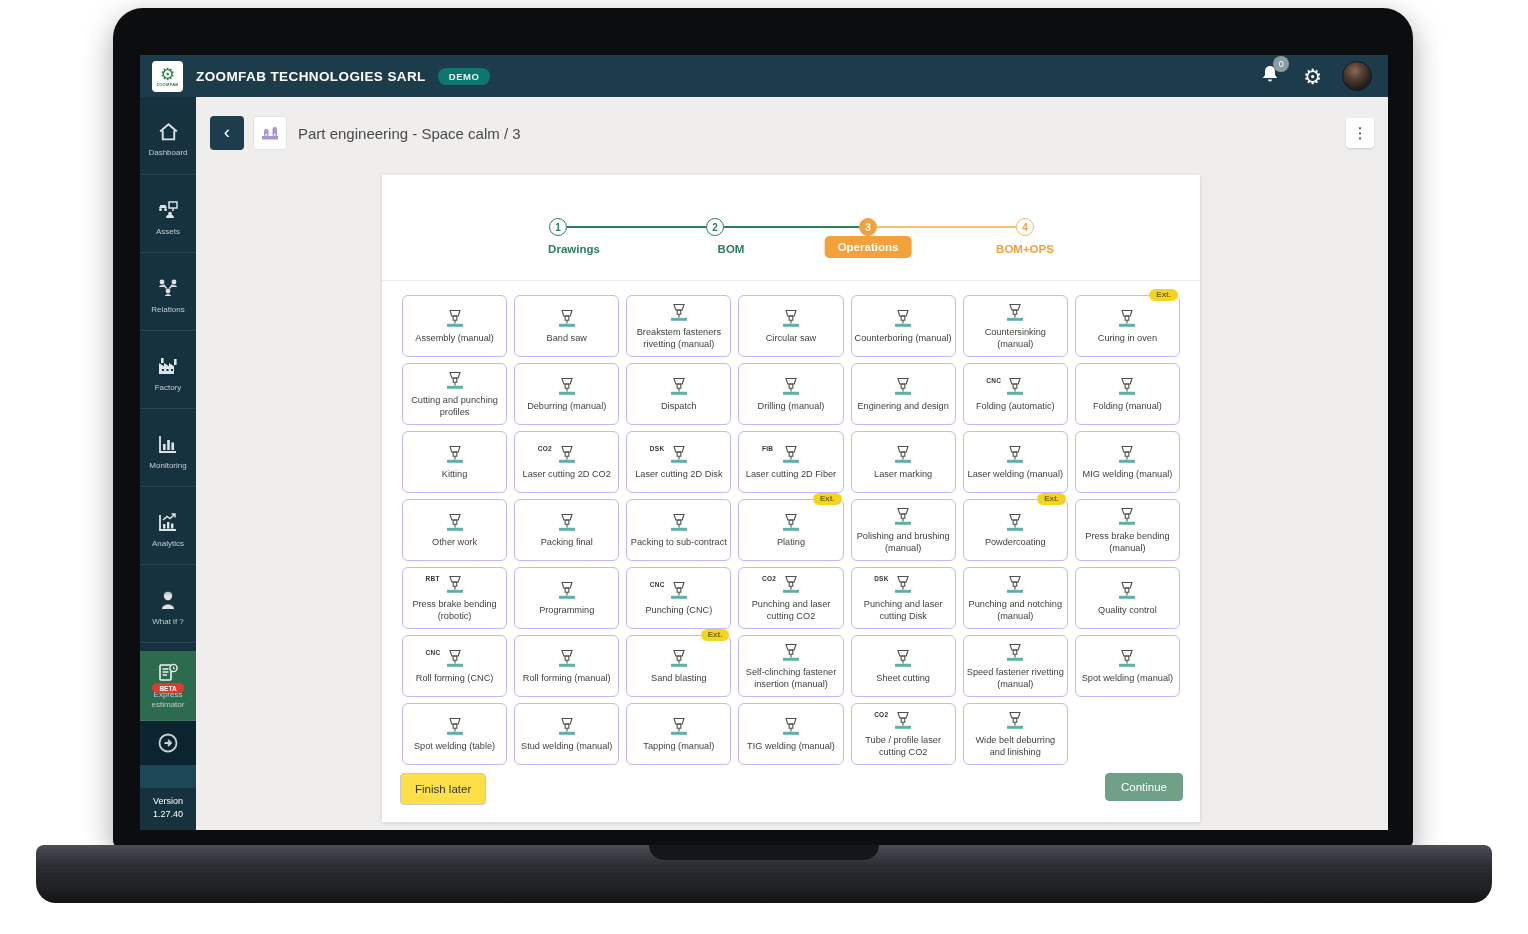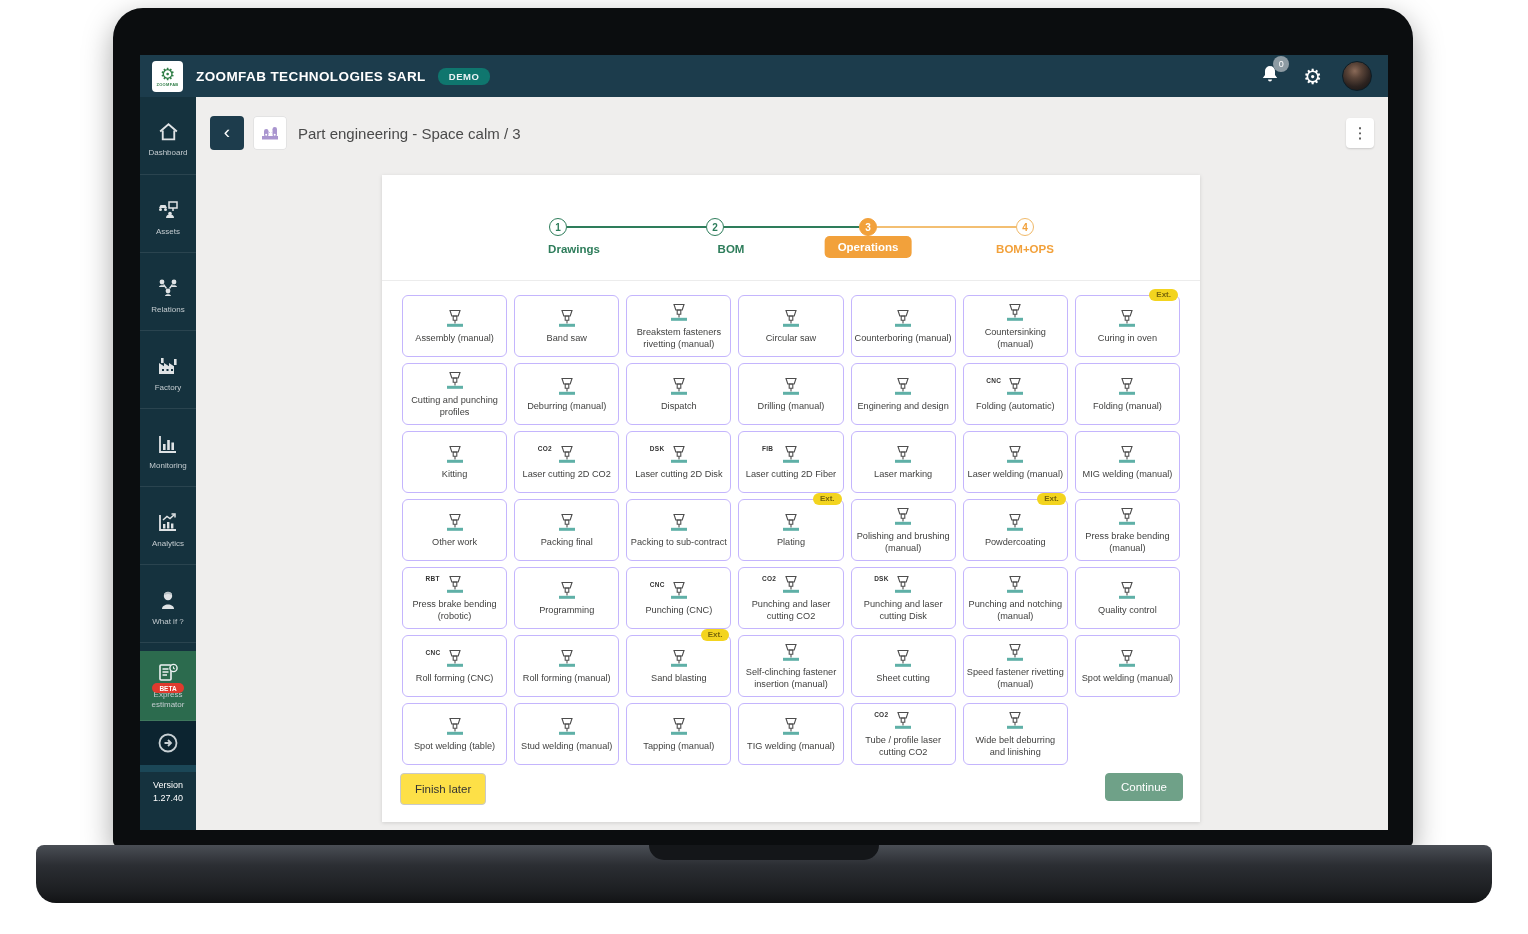--- a/index.html
+++ b/index.html
@@ -29,21 +29,21 @@
 
   
   .sidebar { position:absolute; left:0; top:42px; bottom:0; width:56px; background:#15323e; display:flex; flex-direction:column; }
   .side-item { height:70px; border-bottom:1px solid rgba(255,255,255,.09); display:flex; flex-direction:column; align-items:center; justify-content:center; gap:6px; cursor:pointer;margin-top:8px; }
   .side-item .lbl { color:#c4ccd0; font-size:8px; text-align:center; line-height:1.15; padding:0 2px; }
   .side-item svg { display:block; }
   .side-item.estimator { background:#2c6b4e; position:relative; }
   .beta-badge { position:absolute; top:32px; background:#e03a2e; color:#fff; font-size:6.5px; font-weight:bold; padding:1.5px 7px; border-radius:7px; }
   .side-arrow { height:44px; background:#0c2430; display:flex; align-items:center; justify-content:center; cursor:pointer; }
   .side-filler { flex:1; background:#1b4757; }
-  .side-version { height:58px; background:#15323e; color:#fff; font-size:9px; text-align:center; padding-top:7px; line-height:1.4; }
+  .side-version { height:42px; background:#15323e; color:#fff; font-size:9px; text-align:center; padding-top:7px; line-height:1.4; }
 
   
   .main { position:absolute; left:56px; top:42px; right:0; bottom:0; background:#efeeed; }
   .page-header { position:absolute; left:14px; right:14px; top:19px; height:34px; display:flex; align-items:center; }
   .back-btn { width:34px; height:34px; background:#1d3c4c; border-radius:4px; color:#fff; font-size:19px; display:flex; align-items:center; justify-content:center; cursor:pointer; padding-bottom:2px; }
   .part-tile { width:34px; height:34px; background:#fff; border-radius:4px; margin-left:9px; display:flex; align-items:center; justify-content:center; box-shadow:0 0 0 1px #e3e3e3 inset; }
   .page-title { margin-left:11px; font-size:15px; color:#4a4a4a; }
   .kebab-btn { margin-left:auto; width:28px; height:30px; background:#fff; border-radius:4px; color:#333; font-size:15px; display:flex; align-items:center; justify-content:center; cursor:pointer; box-shadow:0 1px 2px rgba(0,0,0,.15); }
 
   

